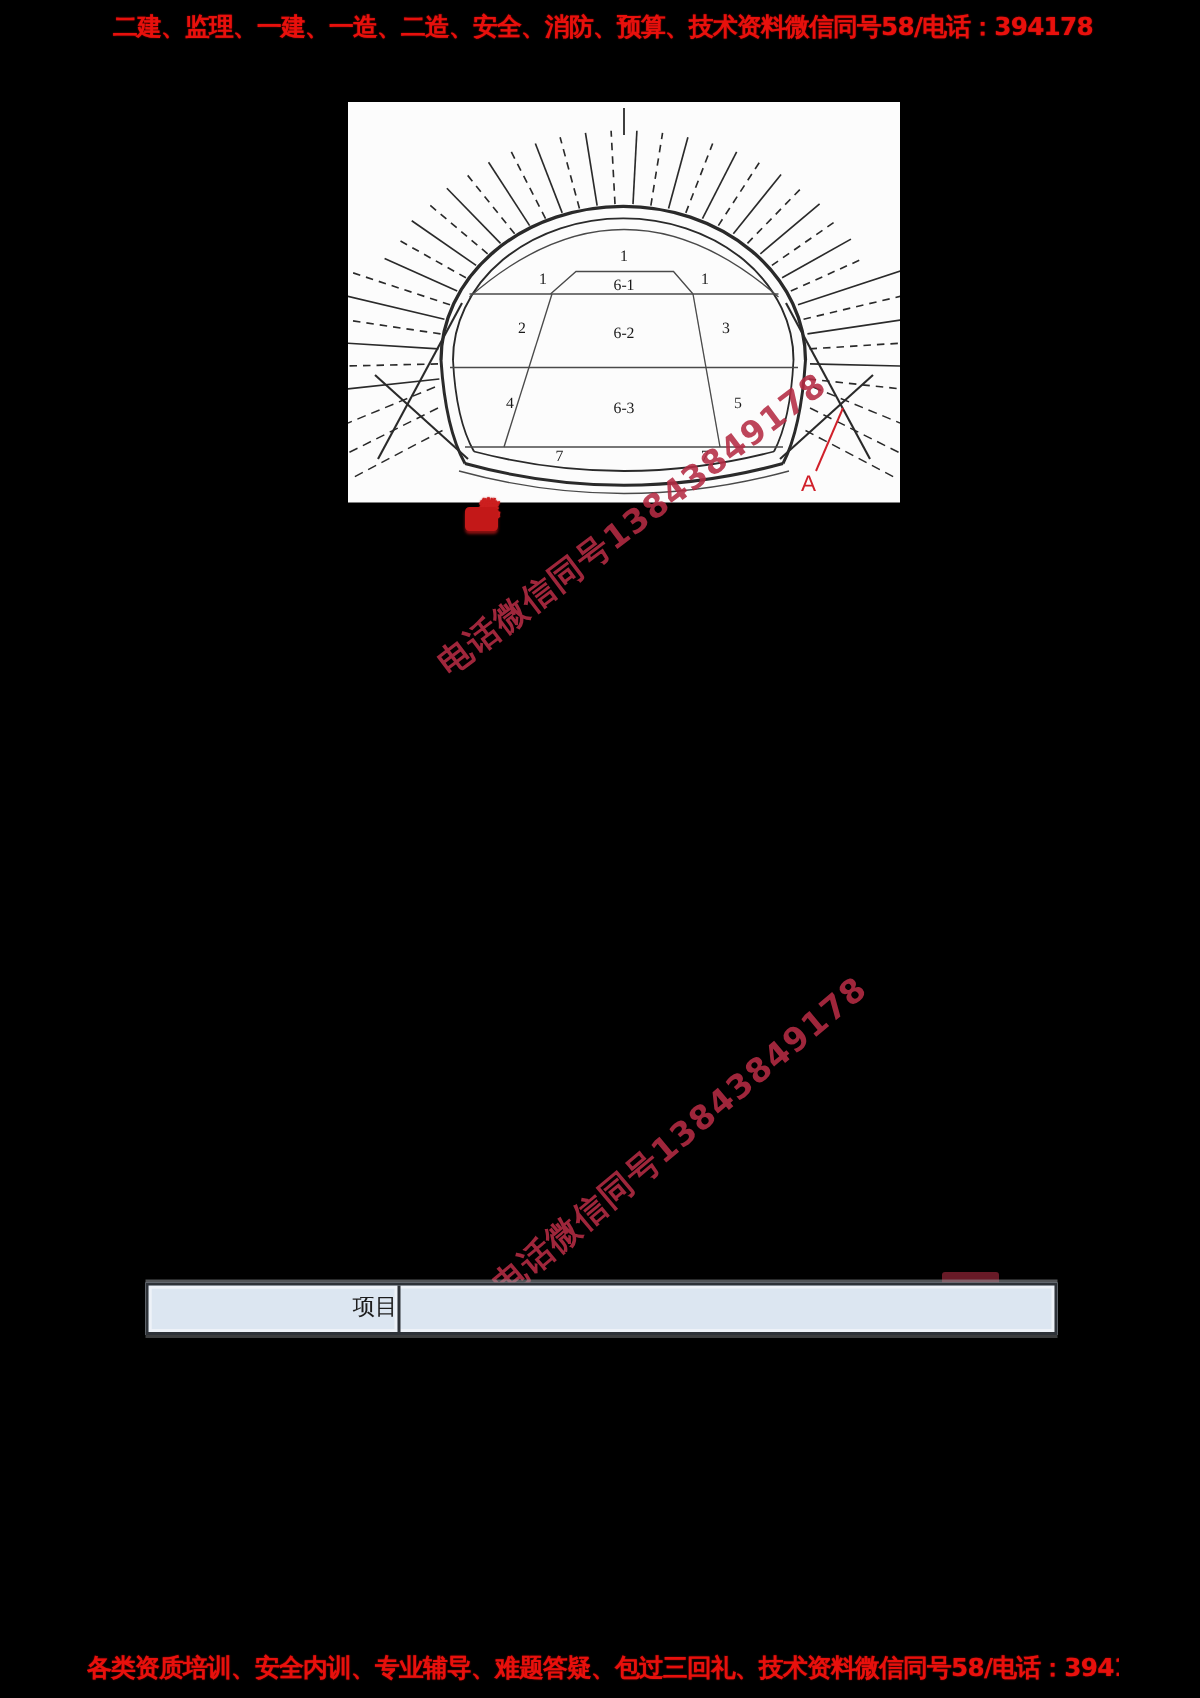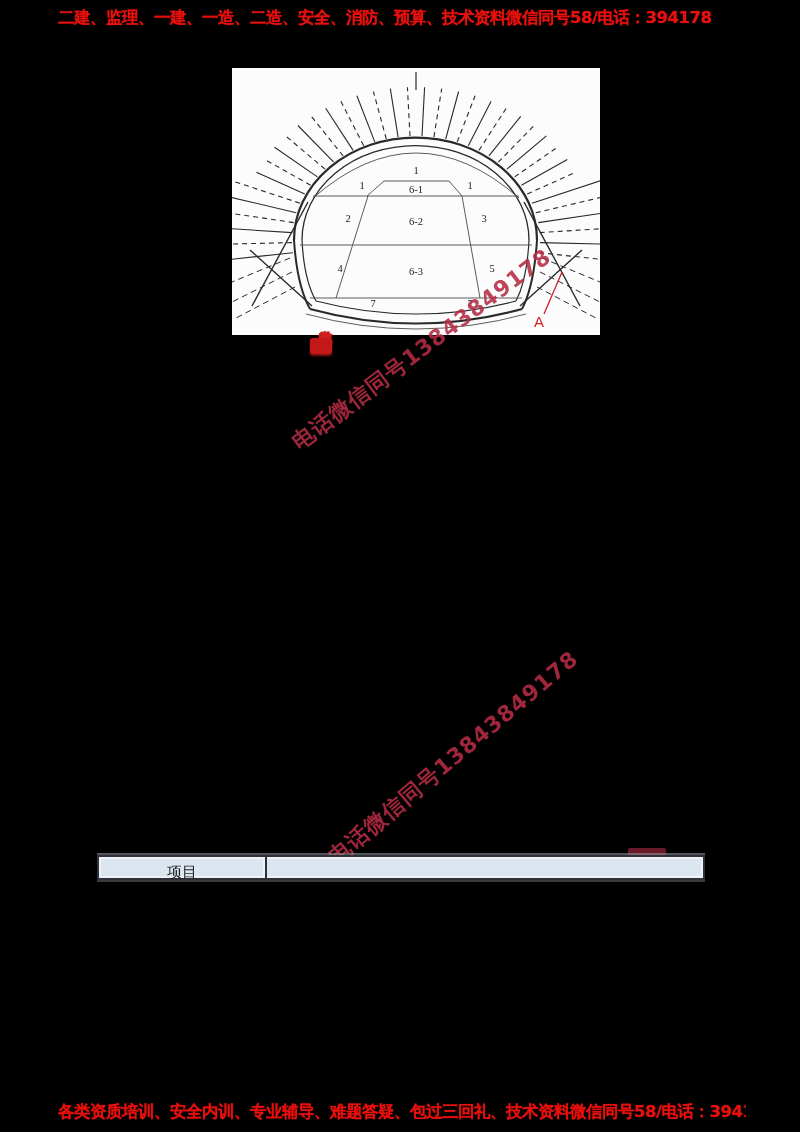--- a/index.html
+++ b/index.html
@@ -7,21 +7,21 @@
     width:800px;height:1132px;position:relative;overflow:hidden;
     background:#000;font-family:"Liberation Serif","DejaVu Serif",serif;
   }
   
   .banner{
     position:absolute;left:58px;width:688px;white-space:nowrap;overflow:hidden;
     color:#e8100c;font-family:"DejaVu Sans","Liberation Sans",sans-serif;
     font-weight:bold;font-size:16.5px;letter-spacing:-0.5px;
     text-shadow:0 0 1px rgba(232,16,12,.8);
   }
-  #banner-top{top:7px;}
+  #banner-top{top:7px;text-align:center;}
   #banner-bottom{top:1101px;}
   
   .panel{
     position:absolute;left:232px;top:68px;width:368px;height:267px;
     background:#fcfcfc;
   }
   .panel svg{display:block;}
   
   .wm{
     position:absolute;white-space:nowrap;
@@ -48,21 +48,21 @@
     background:#7a1e2e;border-radius:2px;opacity:.85;
   }
   
   .qty-table{
     position:absolute;left:97px;top:855px;width:608px;display:flex;
     background:#dce6f1;border:2px solid #2e3238;
     box-shadow:inset 0 0 0 2px #eef2f8, 0 -2px 0 rgba(150,153,158,.55), 0 2px 0 rgba(130,132,136,.45);
     box-sizing:border-box;
   }
   .qty-table .cell{
-    height:21px;line-height:31px;text-align:center;
+    height:31px;line-height:31px;text-align:right;
     color:#1d1d1d;font-size:15px;font-family:"Liberation Serif","DejaVu Serif",serif;
   }
   .qty-table .c1{width:166px;border-right:2px solid #2e3238;box-shadow:inset 0 0 0 2px #eef2f8;}
   .qty-table .c2{flex:1;}
   
   .ln{stroke:#2a2a2a;fill:none;}
   .thin{stroke:#4a4a4a;stroke-width:.9;fill:none;}
   .lbl{fill:#1a1a1a;font-size:10.5px;font-family:"Liberation Serif","DejaVu Serif",serif;text-anchor:middle;}
   .red{stroke:#d0202a;}
   .redlbl{fill:#d0202a;font-size:15px;font-family:"Liberation Sans","DejaVu Sans",sans-serif;text-anchor:middle;}

